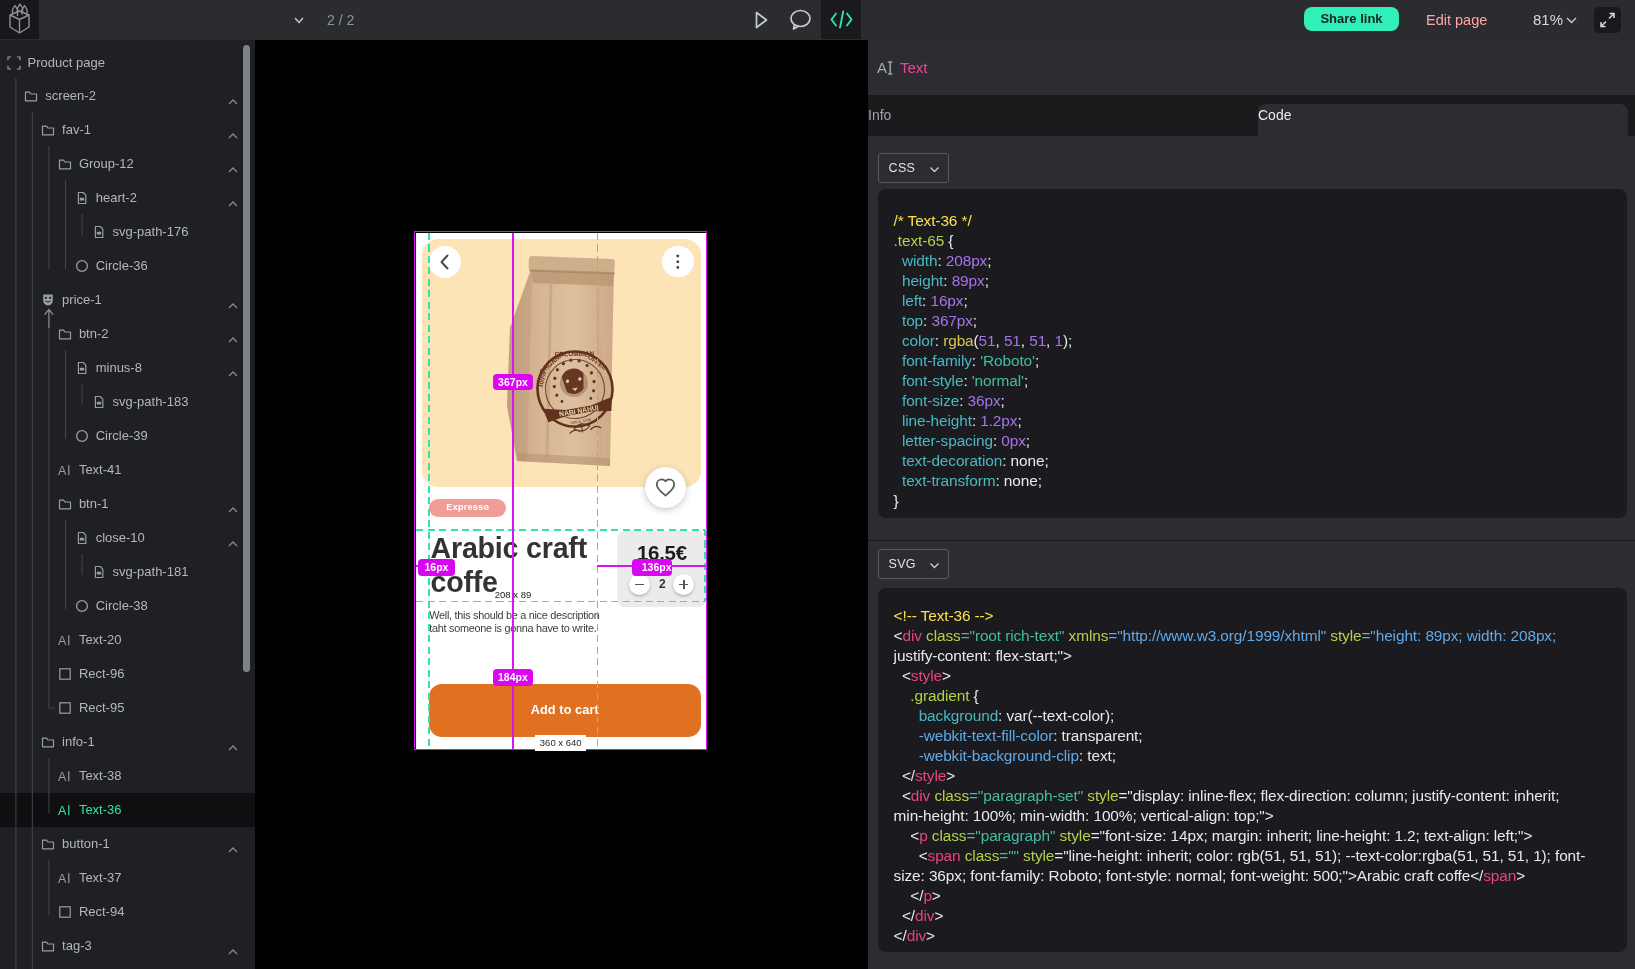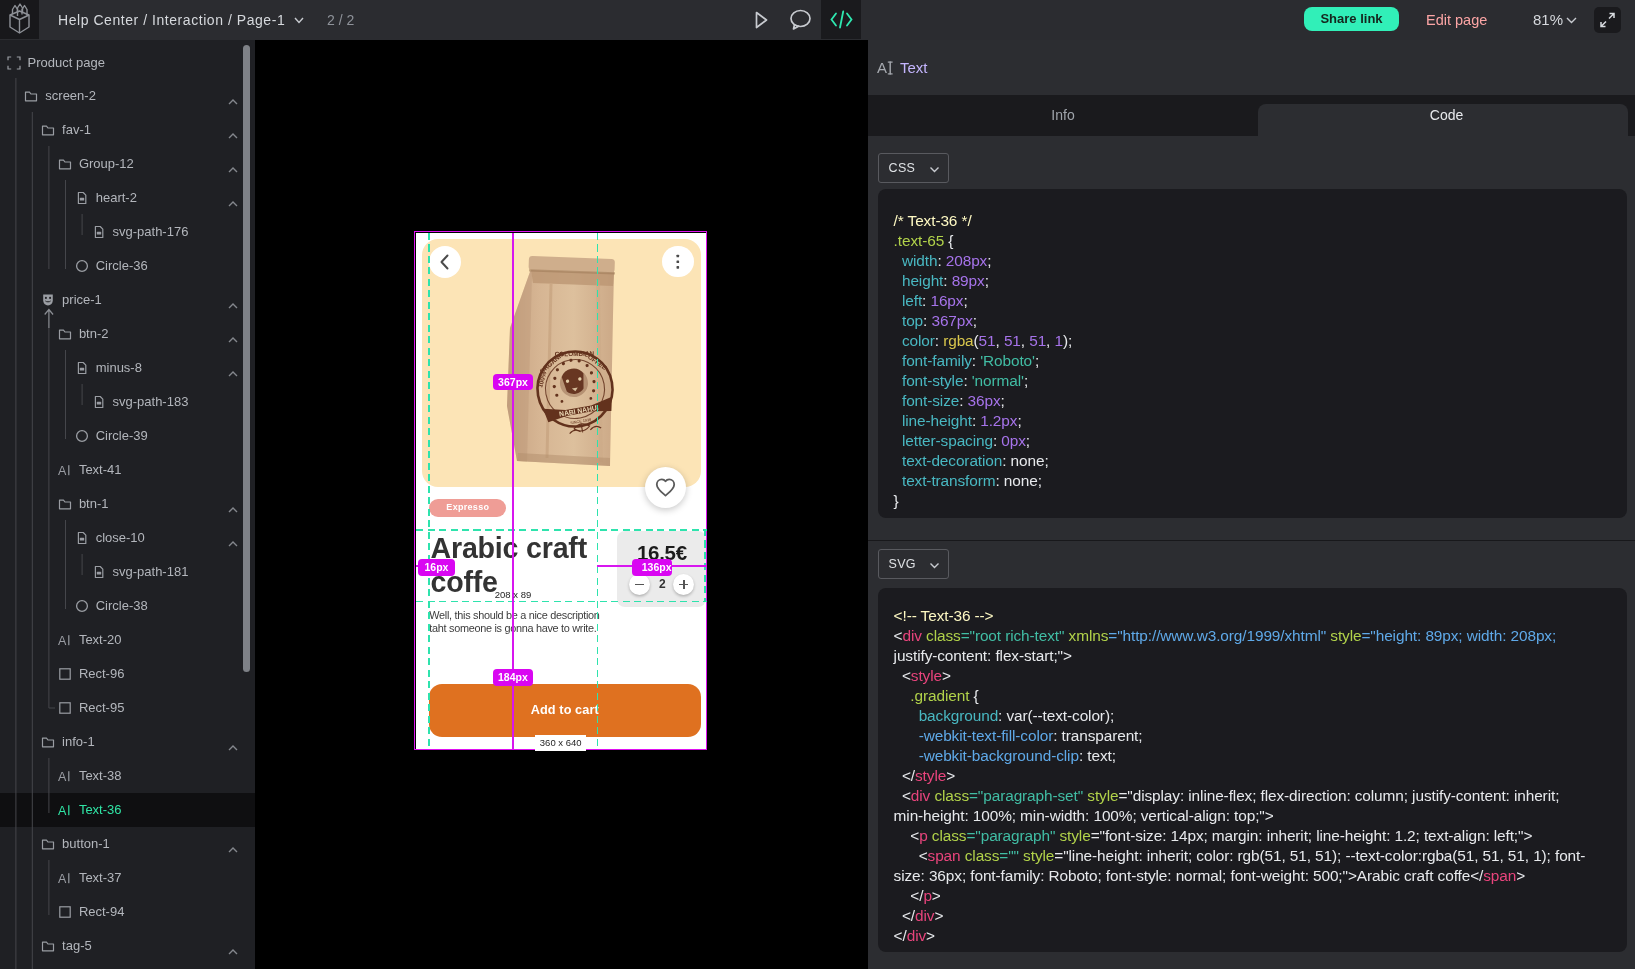--- a/index.html
+++ b/index.html
@@ -41,39 +41,38 @@
 .hdash { position:absolute; height:1.6px; background:repeating-linear-gradient(to right,#2ee3ad 0 7px,transparent 7px 11.5px); }
 .mline { position:absolute; background:#d716ef; }
 .mlabel { position:absolute; height:16.5px; background:#d906f2; border-radius:4px; color:#fff; font-size:10.5px; font-weight:bold; text-align:center; line-height:16.5px; }
 #selframe { position:absolute; left:159px; top:191px; width:293px; height:518.5px; border:1.6px solid #de12f0; }
 .sizelbl { position:absolute; font-size:9.5px; color:#1f1f1f; text-align:center; }
 
 #rpanel { position:absolute; left:868px; top:40px; width:767px; height:929px; background:#2c2d31; }
 #rhead { position:absolute; left:0; top:0; width:767px; height:55px; background:#2c2d31; }
 #rtabs { position:absolute; left:0; top:55px; width:767px; height:41px; background:#1a1a1d; }
 #tab-code { position:absolute; left:390px; top:8.5px; width:370px; height:32.5px; background:#2c2d31; border-radius:8px 8px 0 0; }
-.tablbl { position:absolute; top:0; height:28px; line-height:41px; font-size:14px; text-align:center; }
+.tablbl { position:absolute; top:0; height:28px; line-height:41px; font-size:14px; }
 .sel { position:absolute; width:71px; height:30px; border:1px solid #595a5f; border-radius:3px; background:transparent; color:#dfe2e5; font-size:12.5px; line-height:28px; padding-left:10px; letter-spacing:.3px; }
 .codebox { position:absolute; left:9.6px; width:749px; background:#1b1b1f; border-radius:8px; color:#e7e9ec; font-size:15.4px; line-height:20px; white-space:pre; letter-spacing:-0.1px; }
-.cmt { color:#fef9c3;margin-top:48px; } .grn { color:#b1d24a; } .tealp { color:#49b8c2; }
+.cmt { color:#fde047;margin-top:48px; } .grn { color:#b1d24a; } .tealp { color:#49b8c2; }
 .tealst { color:#41bda4; } .pur { color:#a673ea; } .yel { color:#d8c64c; }
 .pnk { color:#e8447c; } .blu { color:#5fa9e8; }
 </style></head>
 <body>
 <div id="topbar">
   <div id="logo-tile">
     <svg width="39" height="39" viewBox="0 0 39 39" fill="none" stroke="#8d9096" stroke-width="1.4" stroke-linejoin="round">
       <path d="M10 15 L19.5 11 L29 15 L29 27 L19.5 33 L10 27 Z"></path>
       <path d="M10 15 L19.5 19.5 L29 15 M19.5 19.5 V33"></path>
       <path d="M12.5 14 V9.5 L15 5.5 L17.5 9.5 V16"></path>
       <path d="M17.5 13 V8 L20 4 L22.5 8 V13"></path>
       <path d="M22 14.5 V9.5 L24.5 5.5 L27 9.5 V15.5"></path>
     </svg>
   </div>
-  <div id="crumb">Help Center / Interaction / Page-1</div>
   <svg class="abs" style="left:293px; top:16px;" width="12" height="9">
       <polyline points="2,2 6,6.5 10,2" fill="none" stroke="#c8cbd0" stroke-width="1.4"></polyline>
     </svg>
   <div id="pagecount">2 / 2</div>
   <svg class="abs" style="left:754px; top:10px;" width="15" height="20">
       <path d="M2.5 2.5 L12.5 10 L2.5 17.5 Z" fill="none" stroke="#c8cbd0" stroke-width="1.7" stroke-linejoin="round"></path>
     </svg>
   <svg class="abs" style="left:789px; top:9px;" width="24" height="22">
       <ellipse cx="11.5" cy="9.5" rx="9.5" ry="8" fill="none" stroke="#c8cbd0" stroke-width="1.7"></ellipse>
       <path d="M5.5 15.5 L4.5 20 L10 17" fill="none" stroke="#c8cbd0" stroke-width="1.7" stroke-linejoin="round"></path>
@@ -325,21 +324,21 @@
       <div class="trow" style="top:855px;">
         <span class="icon" style="left:57.900000000000006px;"><svg width="14" height="14" viewBox="0 0 14 14">
             <rect x="1.8" y="1.8" width="10.4" height="10.4" fill="none" stroke="#9a9da3" stroke-width="1.2"></rect>
           </svg></span>
         <span class="lbl" style="left:78.9px;color:#b3b6bc;">Rect-94</span>
       </div>
       <div class="trow" style="top:889px;">
         <span class="icon" style="left:41.1px;"><svg width="14" height="14" viewBox="0 0 14 14">
             <path d="M1.5 3.2h4l1.4 1.8h5.6V11.8h-11z" fill="none" stroke="#9a9da3" stroke-width="1.2" stroke-linejoin="round"></path>
           </svg></span>
-        <span class="lbl" style="left:62.1px;color:#b3b6bc;">tag-5</span>
+        <span class="lbl" style="left:62.1px;color:#b3b6bc;">tag-3</span>
         <span class="chev"><svg width="10" height="8" viewBox="0 0 10 8">
             <polyline points="1,6 5,2 9,6" fill="none" stroke="#84878d" stroke-width="1.4"></polyline>
           </svg></span>
       </div>
     </div>
 
 <div id="sb-thumb"></div>
 </div>
 <div id="canvas">
   <div id="mock">
@@ -448,21 +447,21 @@
   <div class="sizelbl" style="left:280px; top:695px; width:51.4px; height:16px; background:#fff; line-height:16px;">360 x 640</div>
 </div>
 <div id="rpanel">
   <div id="rhead">
     <svg class="abs" style="left:9px; top:19px;" width="18" height="17">
         <text x="0" y="14" font-size="15" font-family="Liberation Sans" fill="#a6a9af">A</text>
         <rect x="12.5" y="2.5" width="1.4" height="13" fill="#a6a9af"></rect>
         <rect x="10.8" y="2.5" width="4.8" height="1.2" fill="#a6a9af"></rect>
         <rect x="10.8" y="14.3" width="4.8" height="1.2" fill="#a6a9af"></rect>
       </svg>
-    <div class="abs" style="left:32px; top:0; height:55px; line-height:55px; font-size:15px; color:#c4b5fd;">Text</div>
+    <div class="abs" style="left:32px; top:0; height:55px; line-height:55px; font-size:15px; color:#ec4899;">Text</div>
   </div>
   <div id="rtabs">
     <div id="tab-code"></div>
     <div class="tablbl" style="left:0; width:390px; color:#9fa4ab;">Info</div>
     <div class="tablbl" style="left:390px; width:377px; color:#e8eaed;">Code</div>
   </div>
   <div class="sel" id="sel-css" style="left:9.6px; top:112.6px;">CSS<svg class="abs" style="right:8px; top:12px;" width="11" height="8">
         <polyline points="1.5,1.5 5.5,5.5 9.5,1.5" fill="none" stroke="#c8cbd0" stroke-width="1.4"></polyline>
       </svg></div>
   <div class="codebox" id="csscode" style="top:149.4px; height:329px; padding:22px 16px 7px;"><span class="cmt">/* Text-36 */</span>

